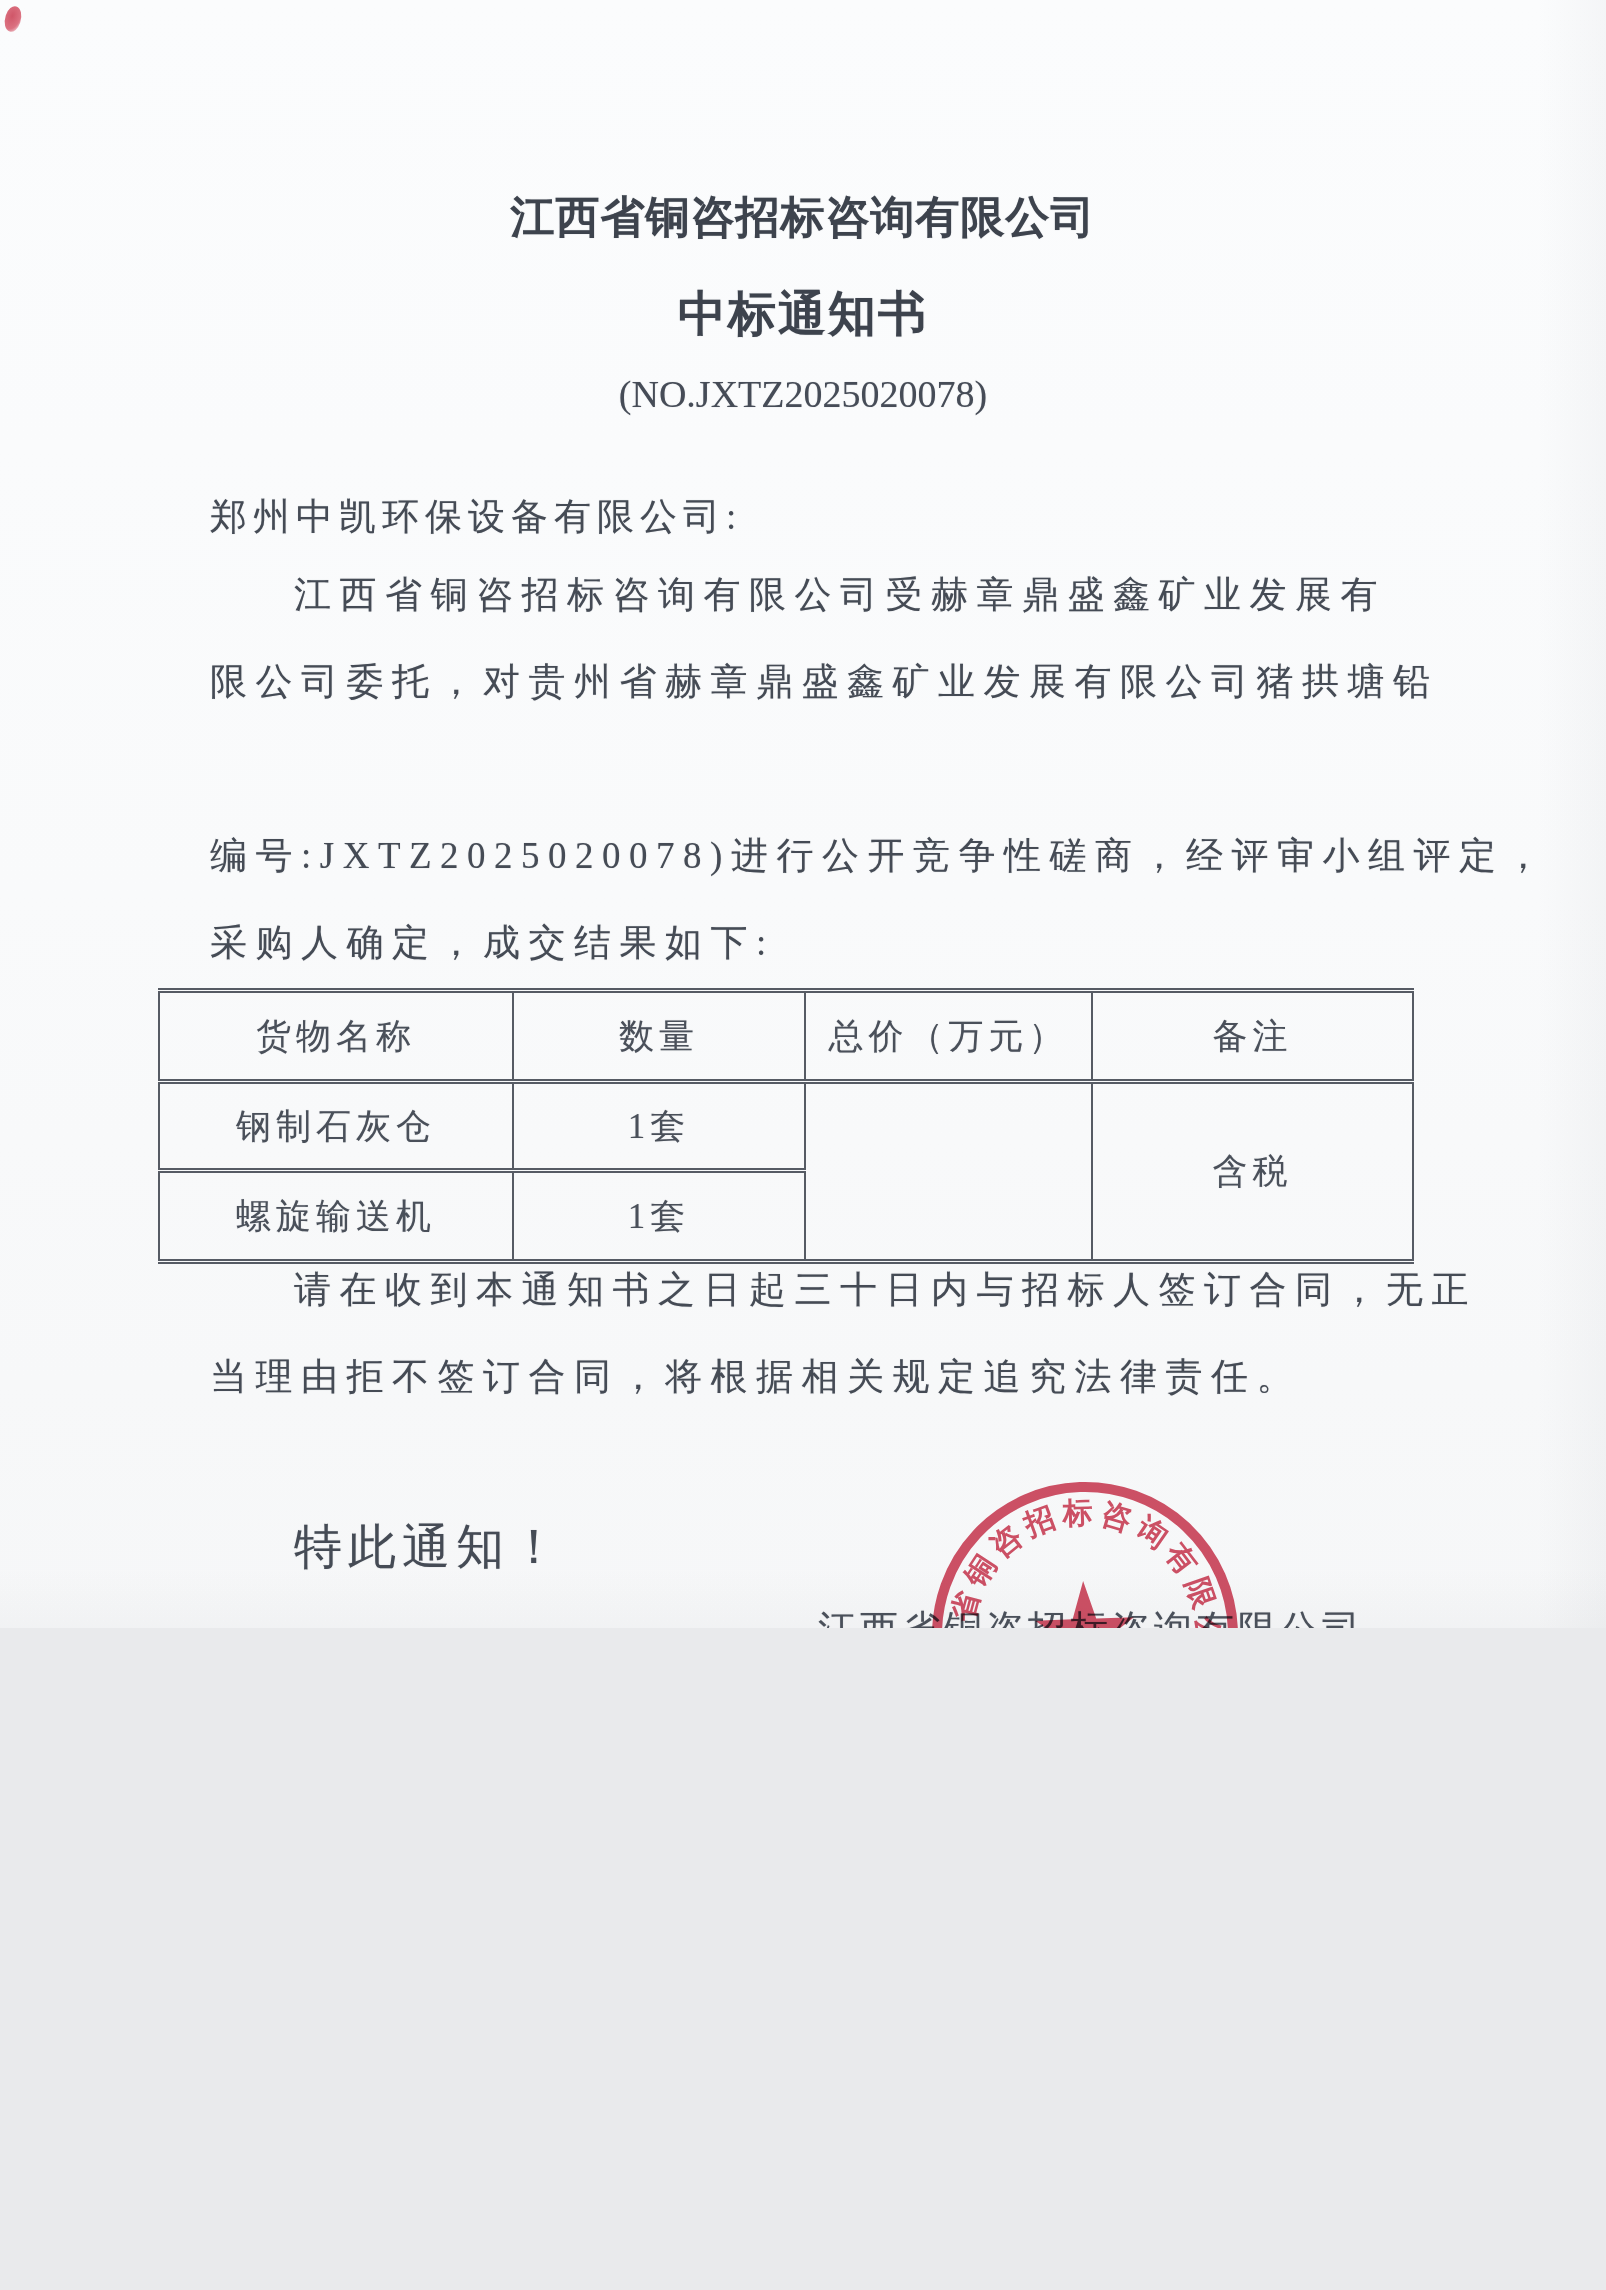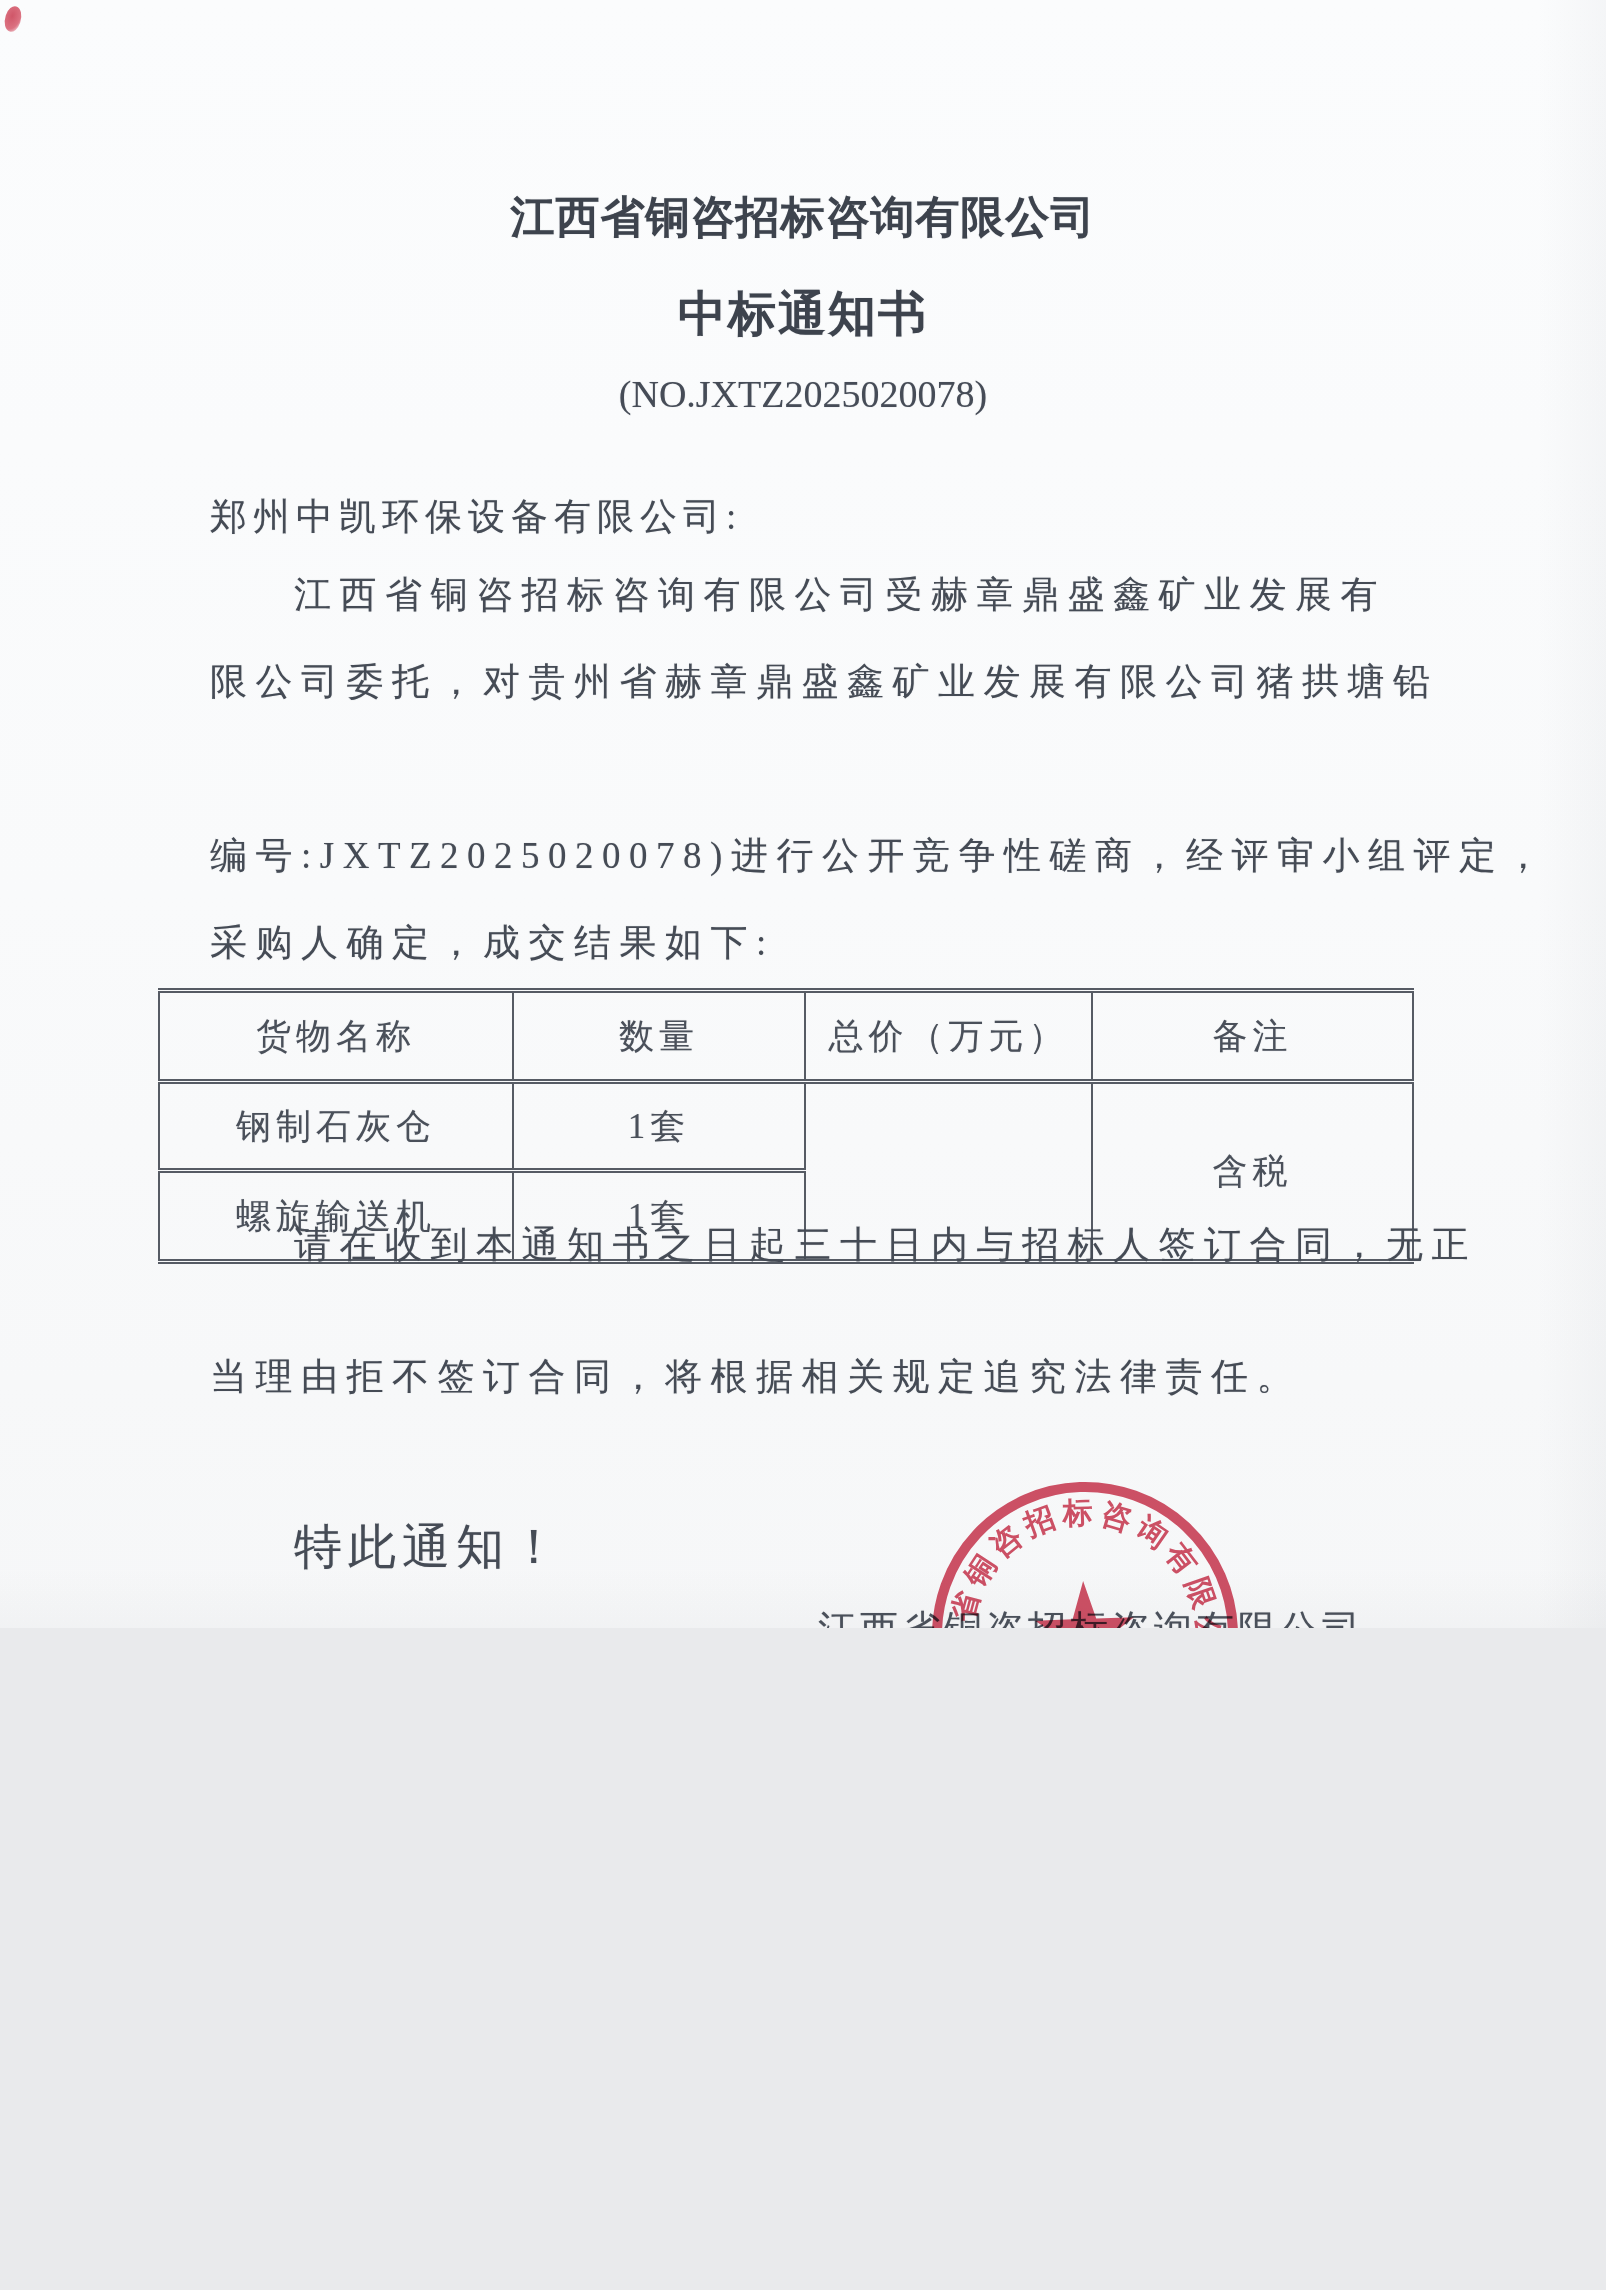--- a/index.html
+++ b/index.html
@@ -94,21 +94,21 @@
       <td rowspan="2" class="merged"></td>
       <td rowspan="2" class="merged">含税</td>
     </tr>
     <tr class="row-data2">
       <td>螺旋输送机</td>
       <td>1套</td>
     </tr>
   </tbody>
     </table>
 
-  <div class="txt closing-line indent" style="top:1220px">请在收到本通知书之日起三十日内与招标人签订合同，无正</div>
+  <div class="txt closing-line indent" style="top:1265px">请在收到本通知书之日起三十日内与招标人签订合同，无正</div>
   <div class="txt closing-line" style="top:1352px">当理由拒不签订合同，将根据相关规定追究法律责任。</div>
 
   <div class="txt notice">特此通知！</div>
 
   <div class="txt sig-company">江西省铜咨招标咨询有限公司</div>
   <div class="txt sig-date">2025 年 5 月 19 日</div>
 
   <div class="stamp">
     <svg width="334" height="334" viewBox="0 0 334 334">
       <defs>

